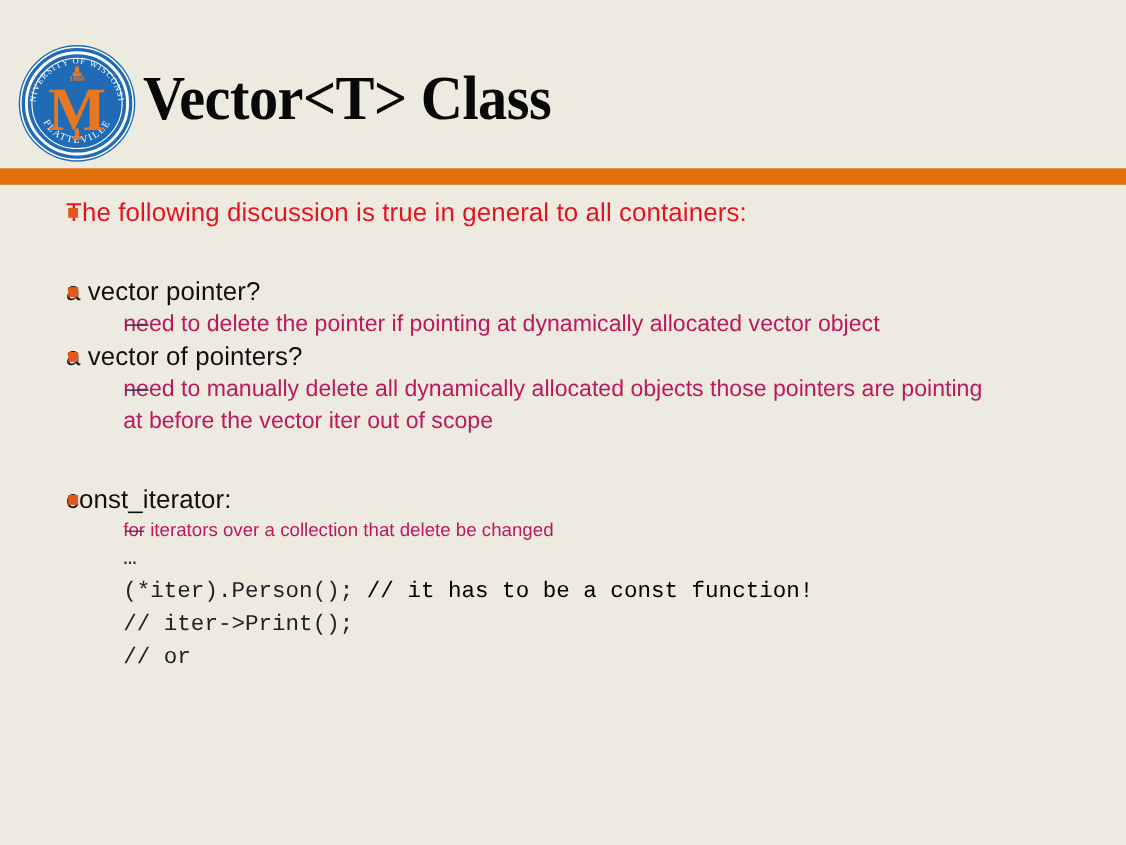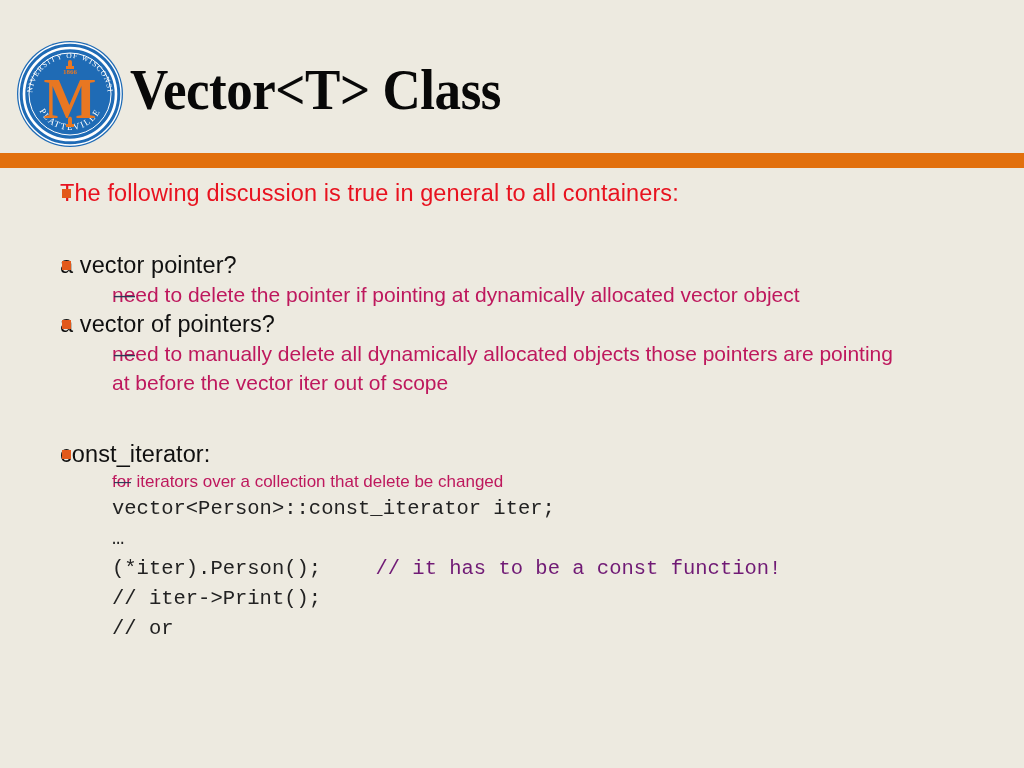--- a/index.html
+++ b/index.html
@@ -125,21 +125,21 @@
 
   
   .code {
     padding-left: 112px;
     font-family: "Liberation Mono", "DejaVu Sans Mono", monospace;
     font-size: 20.5px;
     line-height: 30px;
     color: #222222;
     white-space: pre;
   }
-  .code .cmt { color: #701a75; margin-left: 42px; }
+  .code .cmt { color: #000000; }
 
   .sp-18 { height: 18px; }
   .sp-24 { height: 24px; }
 </style>
 </head>
 <body>
 
 <div class="slide">
 
   <div class="header">
@@ -211,21 +211,20 @@
     <div class="row b1">
       <span class="marker"></span>
       <span class="txt">const_iterator:</span>
     </div>
 
     <div class="row b2 small">
       <span class="dash">—</span>
       <span class="txt">for iterators over a collection that delete be changed</span>
     </div>
 
-    <div class="code"><span>vector&lt;Person&gt;::const_iterator iter;</span></div>
 
     <div class="code"><span>…</span></div>
 
     <div class="code"><span>(*iter).Person(); </span><span class="cmt">// it has to be a const function!</span></div>
 
     <div class="code"><span>// iter-&gt;Print();</span></div>
 
     <div class="code"><span>// or</span></div>
 
   </div>

